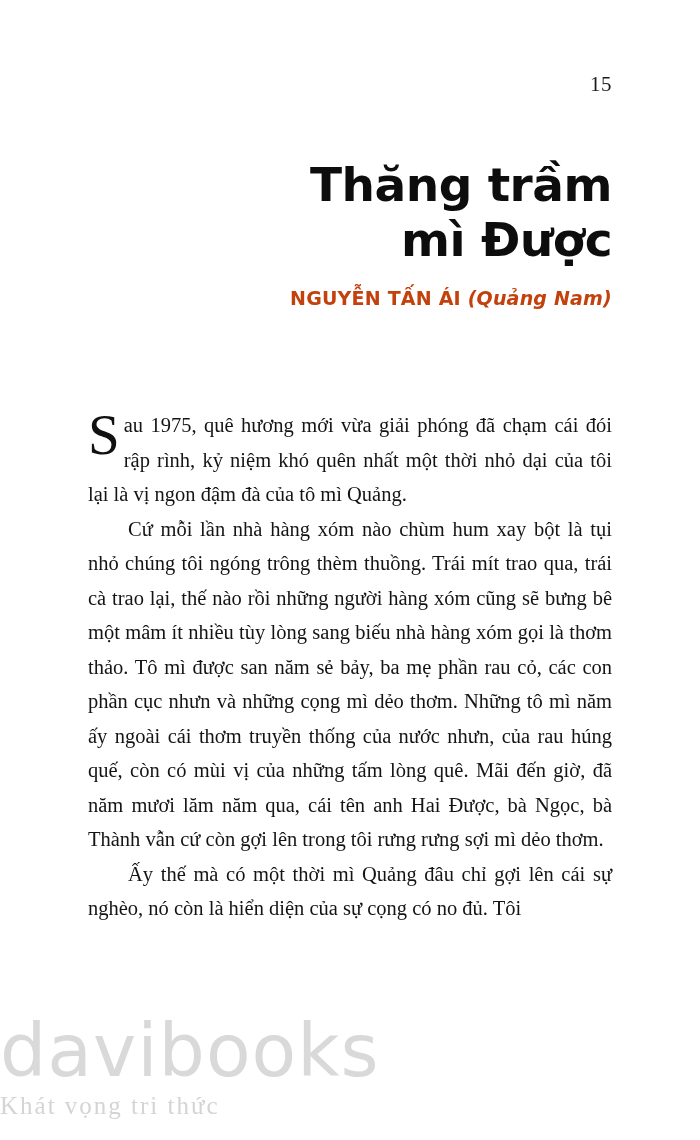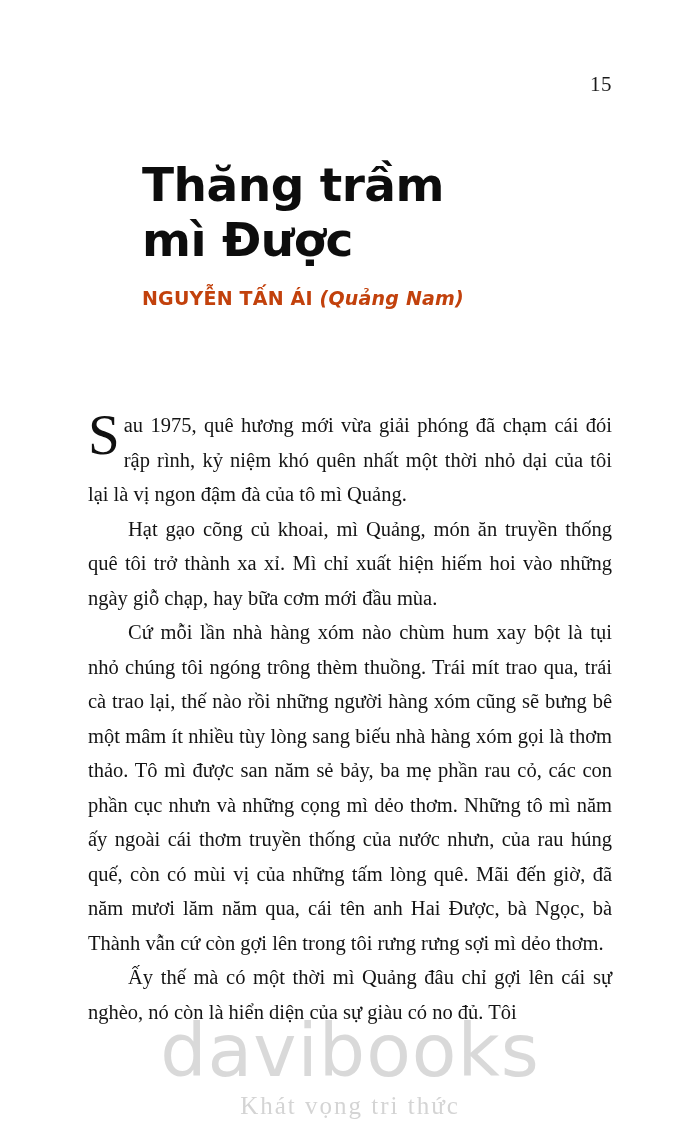--- a/index.html
+++ b/index.html
@@ -33,20 +33,21 @@
     color: #1a1a1a;
     letter-spacing: 0.5px;
   }
 
   
   .title-block {
     position: absolute;
     top: 158px;
     right: 88px;
     width: 470px;
+    text-align: right;
   }
   .title-line {
     font-family: "DejaVu Sans", sans-serif;
     font-weight: bold;
     font-size: 47px;
     line-height: 1.16;
     color: #0d0d0d;
     letter-spacing: -0.5px;
     white-space: nowrap;
   }
@@ -92,21 +93,20 @@
     padding: 4px 4px 0 0;
     color: #111111;
   }
 
   
   .watermark {
     position: absolute;
     left: 0;
     right: 0;
     bottom: 22px;
-    text-align: center;
     pointer-events: none;
     user-select: none;
   }
   .wm-main {
     font-family: "DejaVu Sans", sans-serif;
     font-size: 73px;
     color: rgba(160,160,160,0.40);
     letter-spacing: 1px;
     line-height: 1;
   }
@@ -130,23 +130,22 @@
     <div class="title-line">Thăng trầm</div>
     <div class="title-line">mì Được</div>
     <div class="byline">
       <span>NGUYỄN TẤN ÁI</span>
       <span class="province">(Quảng Nam)</span>
     </div>
   </div>
 
   <div class="body-text">
     <p class="para first">Sau 1975, quê hương mới vừa giải phóng đã chạm cái đói rập rình, kỷ niệm khó quên nhất một thời nhỏ dại của tôi lại là vị ngon đậm đà của tô mì Quảng.</p>
-    <p class="para">Hạt gạo cõng củ khoai, mì Quảng, món ăn truyền thống quê tôi trở thành xa xỉ. Mì chỉ xuất hiện hiếm hoi vào những ngày giỗ chạp, hay bữa cơm mới đầu mùa.</p>
     <p class="para">Cứ mỗi lần nhà hàng xóm nào chùm hum xay bột là tụi nhỏ chúng tôi ngóng trông thèm thuồng. Trái mít trao qua, trái cà trao lại, thế nào rồi những người hàng xóm cũng sẽ bưng bê một mâm ít nhiều tùy lòng sang biếu nhà hàng xóm gọi là thơm thảo. Tô mì được san năm sẻ bảy, ba mẹ phần rau cỏ, các con phần cục nhưn và những cọng mì dẻo thơm. Những tô mì năm ấy ngoài cái thơm truyền thống của nước nhưn, của rau húng quế, còn có mùi vị của những tấm lòng quê. Mãi đến giờ, đã năm mươi lăm năm qua, cái tên anh Hai Được, bà Ngọc, bà Thành vẫn cứ còn gợi lên trong tôi rưng rưng sợi mì dẻo thơm.</p>
-    <p class="para">Ấy thế mà có một thời mì Quảng đâu chỉ gợi lên cái sự nghèo, nó còn là hiển diện của sự giàu có no đủ. Tôi</p>
+    <p class="para">Ấy thế mà có một thời mì Quảng đâu chỉ gợi lên cái sự nghèo, nó còn là hiển diện của sự cọng có no đủ. Tôi</p>
   </div>
 
   <div class="watermark">
     <div class="wm-main">davibooks</div>
     <div class="wm-sub">Khát vọng tri thức</div>
   </div>
 
 </div>
 
 </body></html>

